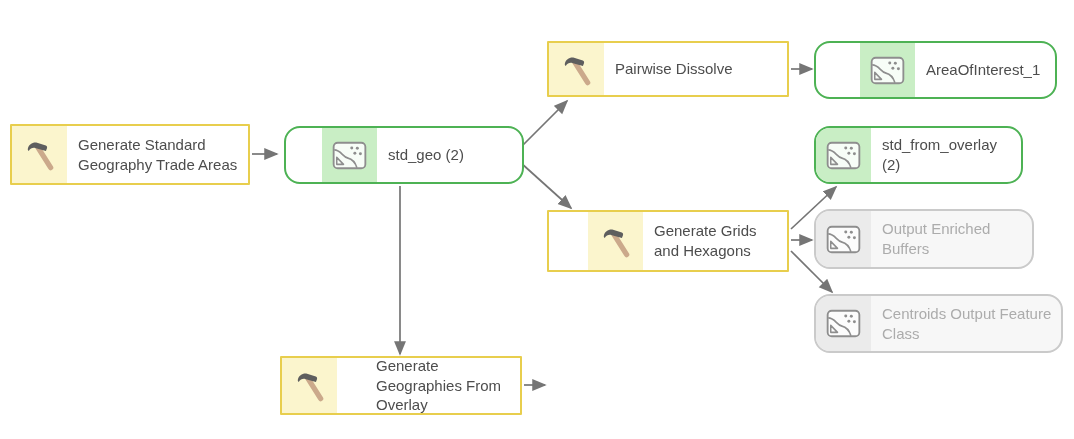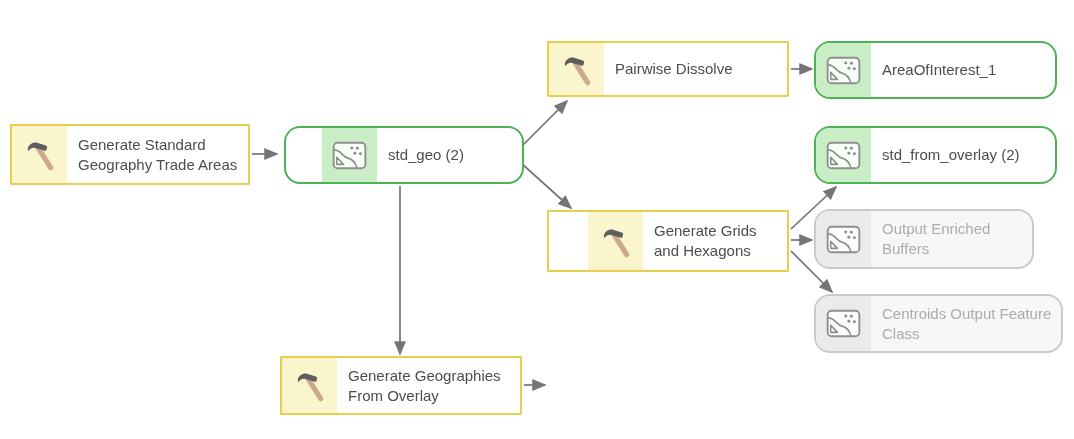--- a/index.html
+++ b/index.html
@@ -105,35 +105,35 @@
     </div>
     <div class="node tool" style="left: 547px; top: 41px; width: 242px; height: 56px;">
       <div class="icon-cell">
         <svg viewBox="0 0 36 36" width="35" height="35">
           <line x1="16.5" y1="11" x2="29.5" y2="31.5" stroke="#cba98b" stroke-width="5.4" stroke-linecap="round"></line>
           <path d="M6,12 C7,7.5 11,5 15.5,5.8 L24.5,8.8 C25.6,9.2 26.1,10.4 25.7,11.5 L24.6,14.4 L13.5,11.2 C11,10.6 8.5,11.8 6.9,14.4 C6.2,13.7 5.8,12.9 6,12 Z" fill="#5e5e5e"></path>
         </svg>
       </div>
       <div class="label">Pairwise Dissolve</div>
     </div>
-    <div class="node data" style="left: 814px; top: 41px; width: 243px; height: 58px;">
+    <div class="node data" style="left: 814px; top: 41px; width: 243px; height: 58px; padding-left: 44px;">
       <div class="icon-cell">
         <svg viewBox="0 0 34 28" width="35" height="29">
           <rect x="1.6" y="1.6" width="30.8" height="24.8" rx="4" fill="#ffffff" fill-opacity="0.85" stroke="#8e8e8e" stroke-width="1.8"></rect>
           <path d="M2.2,8.6 C8.5,8.6 10.5,15.5 15.5,16.6 C19.5,17.5 22.4,20.4 24.2,25.8" fill="none" stroke="#8e8e8e" stroke-width="1.6"></path>
           <path d="M4.6,22.6 L11.2,22.6 L4.6,15.8 Z" fill="none" stroke="#8e8e8e" stroke-width="1.5" stroke-linejoin="round"></path>
           <circle cx="19.2" cy="6.6" r="1.45" fill="#8e8e8e"></circle>
           <circle cx="24.6" cy="7.0" r="1.45" fill="#8e8e8e"></circle>
           <circle cx="22.2" cy="11.8" r="1.45" fill="#8e8e8e"></circle>
           <circle cx="27.6" cy="12.2" r="1.45" fill="#8e8e8e"></circle>
         </svg>
       </div>
       <div class="label">AreaOfInterest_1</div>
     </div>
-    <div class="node data" style="left: 814px; top: 126px; width: 243px; height: 58px;">
+    <div class="node data" style="left: 814px; top: 126px; width: 209px; height: 58px;">
       <div class="icon-cell">
         <svg viewBox="0 0 34 28" width="35" height="29">
           <rect x="1.6" y="1.6" width="30.8" height="24.8" rx="4" fill="#ffffff" fill-opacity="0.85" stroke="#8e8e8e" stroke-width="1.8"></rect>
           <path d="M2.2,8.6 C8.5,8.6 10.5,15.5 15.5,16.6 C19.5,17.5 22.4,20.4 24.2,25.8" fill="none" stroke="#8e8e8e" stroke-width="1.6"></path>
           <path d="M4.6,22.6 L11.2,22.6 L4.6,15.8 Z" fill="none" stroke="#8e8e8e" stroke-width="1.5" stroke-linejoin="round"></path>
           <circle cx="19.2" cy="6.6" r="1.45" fill="#8e8e8e"></circle>
           <circle cx="24.6" cy="7.0" r="1.45" fill="#8e8e8e"></circle>
           <circle cx="22.2" cy="11.8" r="1.45" fill="#8e8e8e"></circle>
           <circle cx="27.6" cy="12.2" r="1.45" fill="#8e8e8e"></circle>
         </svg>
@@ -170,21 +170,21 @@
           <path d="M2.2,8.6 C8.5,8.6 10.5,15.5 15.5,16.6 C19.5,17.5 22.4,20.4 24.2,25.8" fill="none" stroke="#8e8e8e" stroke-width="1.6"></path>
           <path d="M4.6,22.6 L11.2,22.6 L4.6,15.8 Z" fill="none" stroke="#8e8e8e" stroke-width="1.5" stroke-linejoin="round"></path>
           <circle cx="19.2" cy="6.6" r="1.45" fill="#8e8e8e"></circle>
           <circle cx="24.6" cy="7.0" r="1.45" fill="#8e8e8e"></circle>
           <circle cx="22.2" cy="11.8" r="1.45" fill="#8e8e8e"></circle>
           <circle cx="27.6" cy="12.2" r="1.45" fill="#8e8e8e"></circle>
         </svg>
       </div>
       <div class="label">Centroids Output Feature Class</div>
     </div>
-    <div class="node tool" style="left: 280px; top: 356px; width: 242px; height: 59px;">
+    <div class="node tool" style="left: 280px; top: 356px; width: 242px; height: 59px; gap: 28px;">
       <div class="icon-cell">
         <svg viewBox="0 0 36 36" width="35" height="35">
           <line x1="16.5" y1="11" x2="29.5" y2="31.5" stroke="#cba98b" stroke-width="5.4" stroke-linecap="round"></line>
           <path d="M6,12 C7,7.5 11,5 15.5,5.8 L24.5,8.8 C25.6,9.2 26.1,10.4 25.7,11.5 L24.6,14.4 L13.5,11.2 C11,10.6 8.5,11.8 6.9,14.4 C6.2,13.7 5.8,12.9 6,12 Z" fill="#5e5e5e"></path>
         </svg>
       </div>
       <div class="label">Generate Geographies From Overlay</div>
     </div>
   </div>
 

